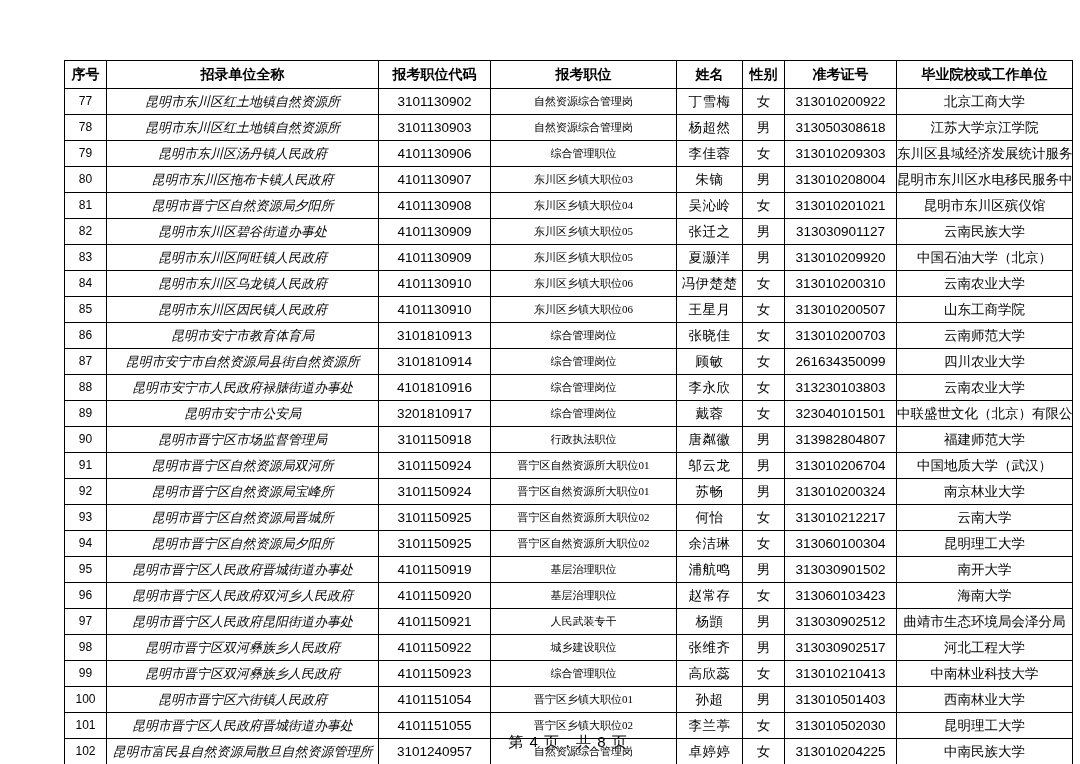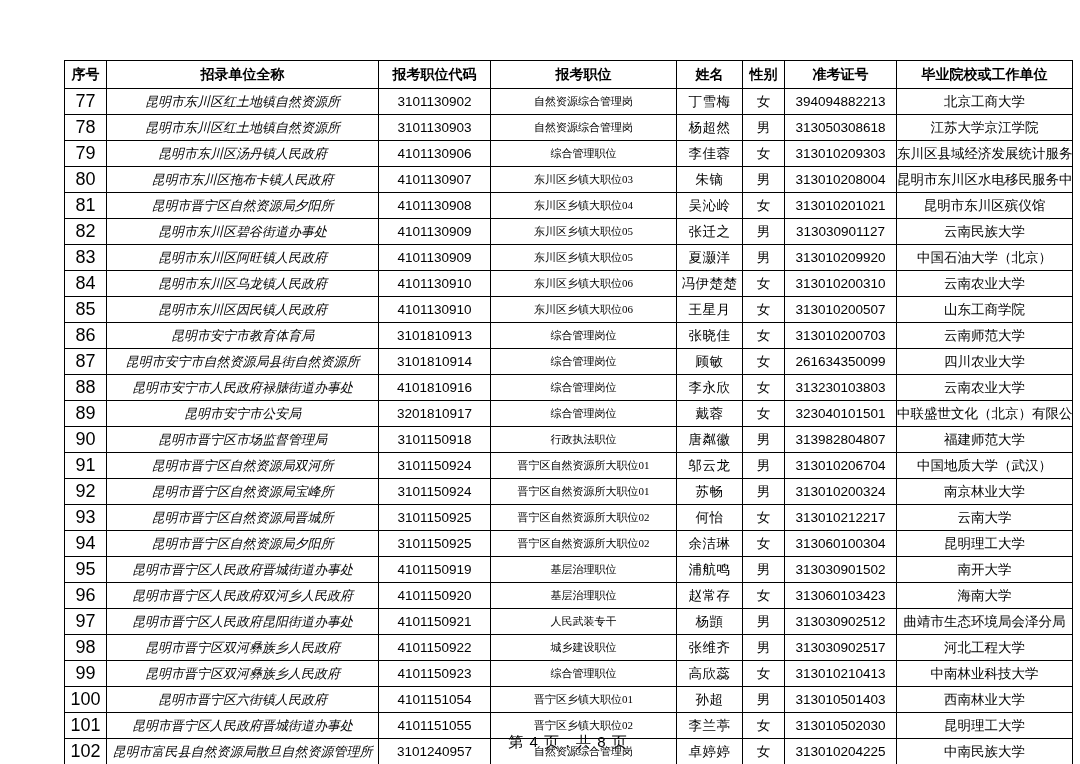--- a/index.html
+++ b/index.html
@@ -48,21 +48,21 @@
   
   .col-seq     { width: 42px; }
   .col-unit    { width: 272px; }
   .col-code    { width: 112px; }
   .col-post    { width: 186px; }
   .col-name    { width: 66px; }
   .col-gender  { width: 42px; }
   .col-ticket  { width: 112px; }
   .col-school  { width: 176px; }
 
-  td.seq { font-size: 18px; }
+  td.seq { font-size: 12px; }
   td.unit { font-size: 13px; font-style: italic; }
   td.code, td.ticket { font-size: 13.5px; }
   td.post { font-size: 11px; font-family: Liberation Serif, serif; }
   td.name { font-size: 13.5px; letter-spacing: 0.5px; font-family: Liberation Serif, serif; }
   td.gender { font-size: 13.5px; }
   td.school { font-size: 13.5px; }
 
   .footer {
     position: absolute;
     left: 0;
@@ -101,21 +101,21 @@
       </tr>
     </thead>
     <tbody id="roster-body">
         <tr>
           <td class="seq">77</td>
           <td class="unit">昆明市东川区红土地镇自然资源所</td>
           <td class="code">3101130902</td>
           <td class="post">自然资源综合管理岗</td>
           <td class="name">丁雪梅</td>
           <td class="gender">女</td>
-          <td class="ticket">394094882213</td>
+          <td class="ticket">313010200922</td>
           <td class="school">北京工商大学</td>
         </tr>
         <tr>
           <td class="seq">78</td>
           <td class="unit">昆明市东川区红土地镇自然资源所</td>
           <td class="code">3101130903</td>
           <td class="post">自然资源综合管理岗</td>
           <td class="name">杨超然</td>
           <td class="gender">男</td>
           <td class="ticket">313050308618</td>

